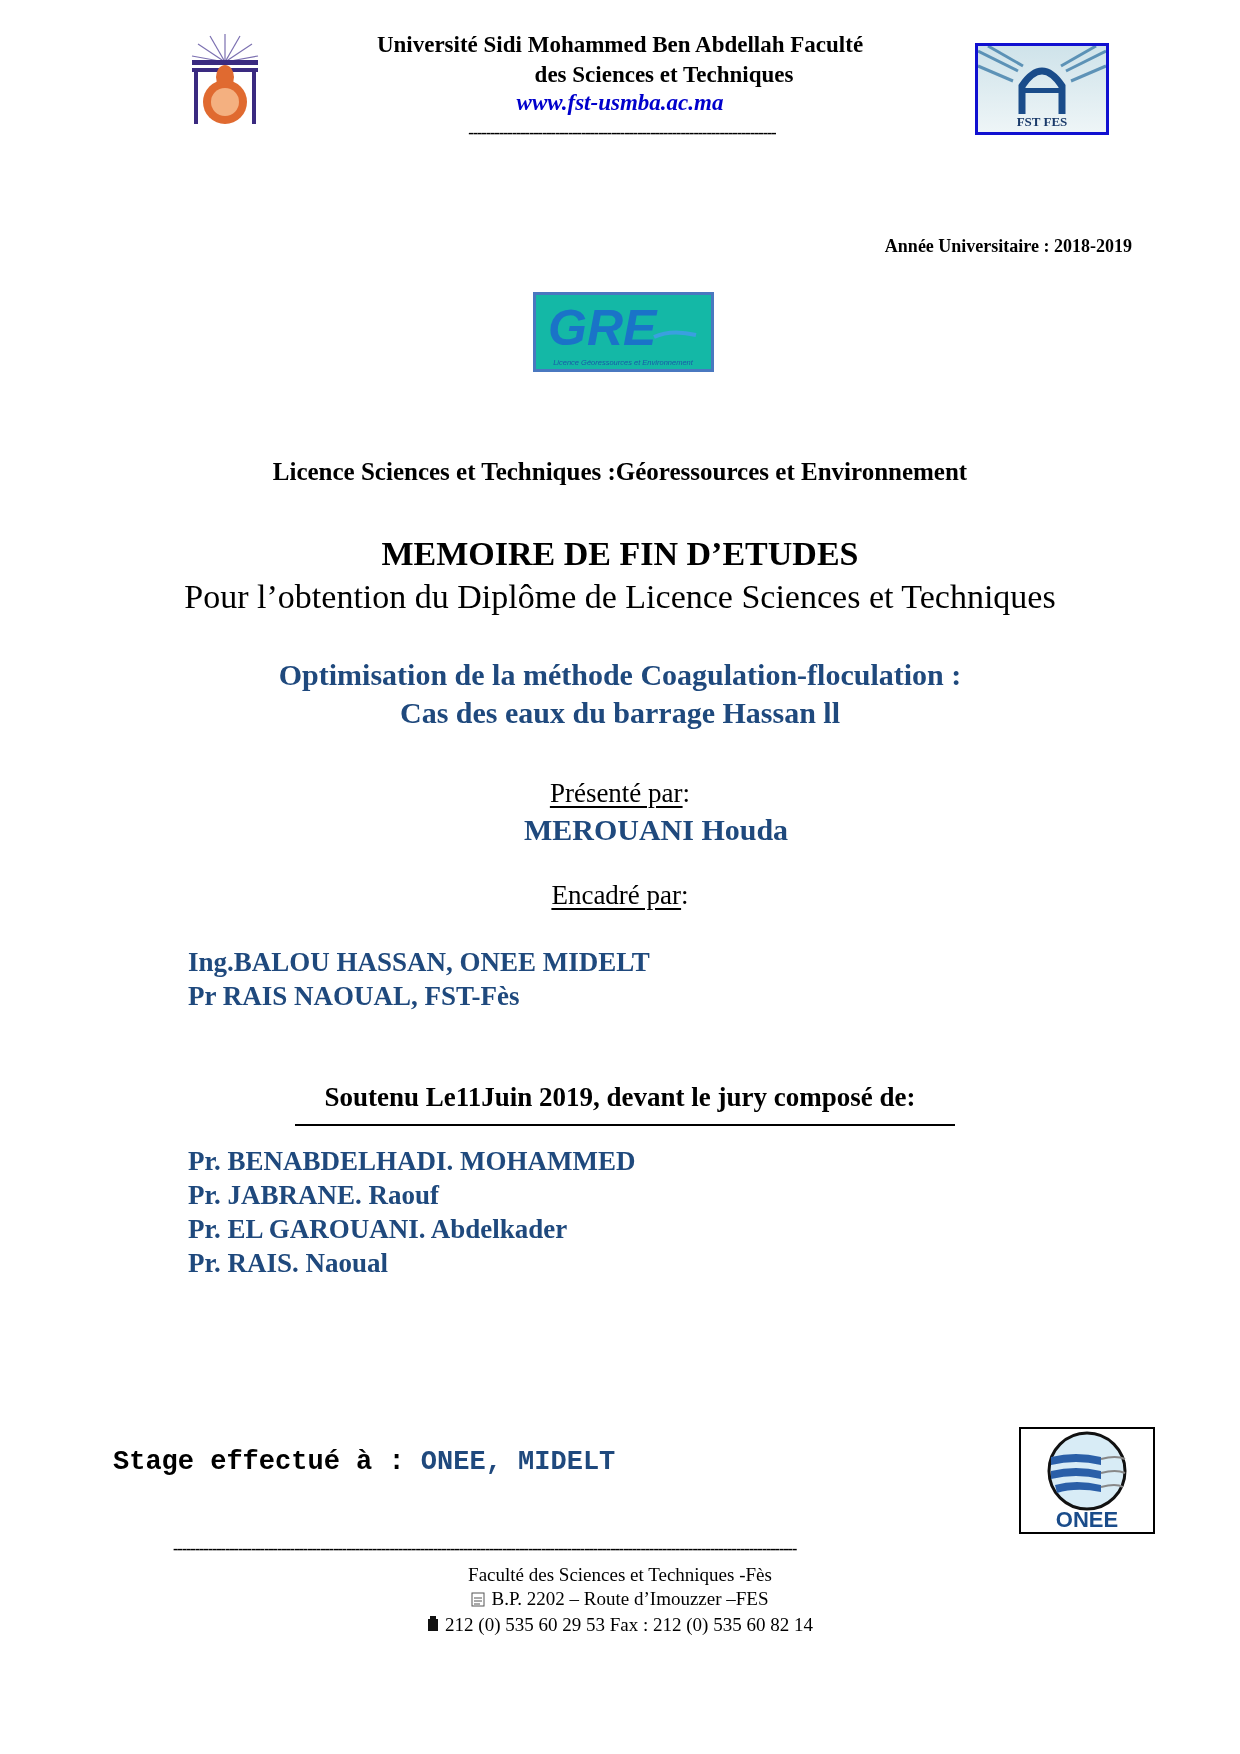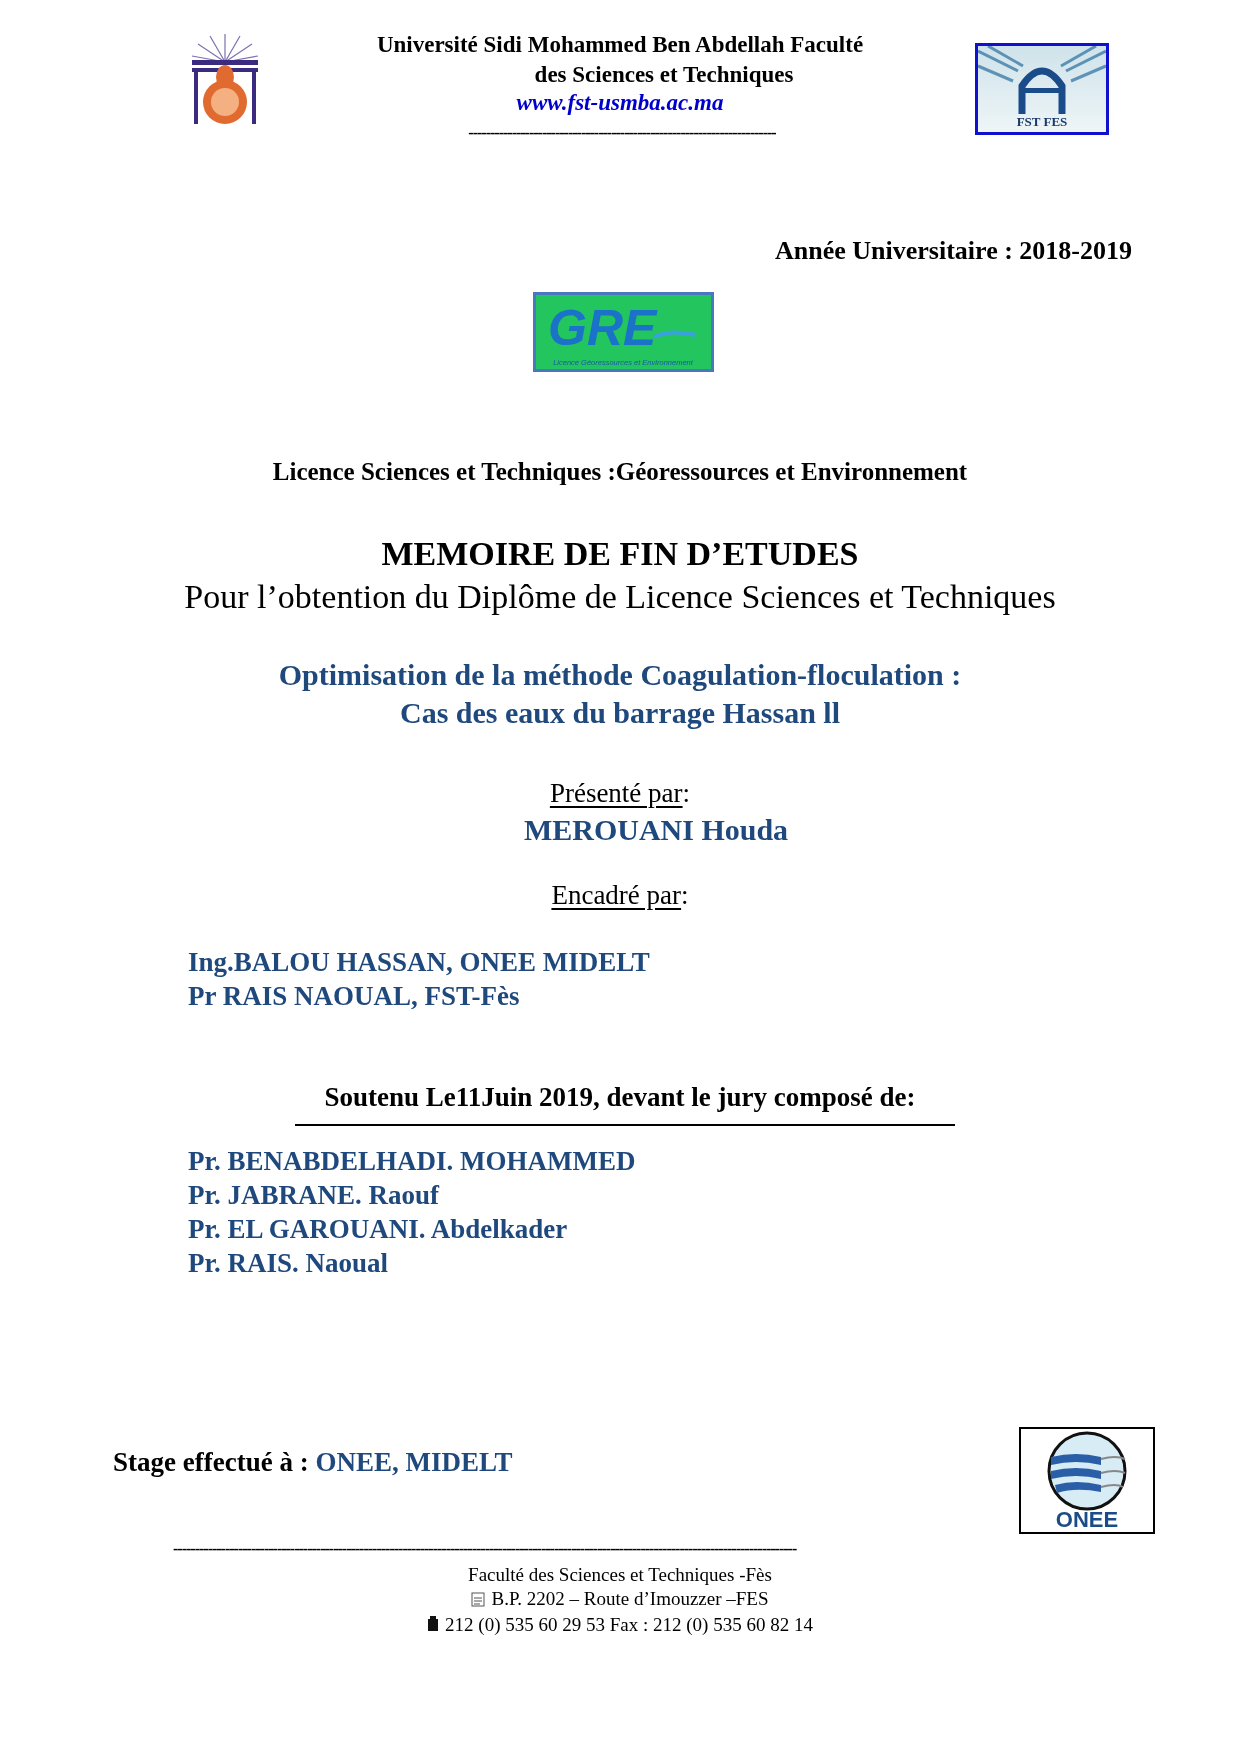--- a/index.html
+++ b/index.html
@@ -6,36 +6,36 @@
   body { width: 1240px; height: 1754px; position: relative; overflow: hidden;
          font-family: "Liberation Serif", "DejaVu Serif", serif; color: #000; }
   .abs { position: absolute; }
   .center { left: 0; width: 1240px; text-align: center; }
   .blue { color: #1f497d; }
   .hdr { font-size: 23px; font-weight: bold; line-height: 30px; }
   .url { color: #0000cc; font-style: italic; font-weight: bold; font-size: 23px; }
   .dashes { letter-spacing: -1px; overflow: hidden; white-space: nowrap; font-size: 16px; font-weight: bold; }
   .logo-usmba { left: 188px; top: 32px; width: 74px; height: 95px; }
   .logo-fst { left: 975px; top: 43px; width: 128px; height: 86px; border: 3px solid #1010d0; background: linear-gradient(#cfe3ea, #eef5f7); }
-  .logo-gre { left: 533px; top: 292px; width: 175px; height: 74px; border: 3px solid #4a78c0; background: #22c55e; }
+  .logo-gre { left: 533px; top: 292px; width: 175px; height: 74px; border: 3px solid #4a78c0; background: #14b8a6; }
   .logo-onee { left: 1019px; top: 1427px; width: 132px; height: 103px; border: 2px solid #000; background: #fff; }
-  .annee { right: 108px; top: 236px; font-size: 26px; font-weight: bold; }
+  .annee { right: 108px; top: 236px; font-size: 18px; font-weight: bold; }
   .licence { top: 458px; font-size: 25px; font-weight: bold; }
   .memoire { top: 535px; font-size: 34px; font-weight: bold; }
   .pour { top: 578px; font-size: 34px; }
   .opt { top: 656px; font-size: 30px; font-weight: bold; color: #1f497d; line-height: 38px; }
   .presente { top: 778px; font-size: 27px; font-weight: normal; }
   .u { text-decoration: underline; text-decoration-thickness: 2px; text-underline-offset: 4px; }
   .merouani { top: 813px; font-size: 30px; font-weight: bold; color: #1f497d; margin-left: 36px; }
   .encadre { top: 880px; font-size: 27px; font-weight: normal; }
   .sup { left: 188px; top: 945px; font-size: 27px; font-weight: bold; color: #1f497d; line-height: 34px; }
   .soutenu { top: 1082px; font-size: 27px; font-weight: bold; }
   .soutenu-line { left: 295px; top: 1124px; width: 660px; height: 2px; background: #000; }
   .jury { left: 188px; top: 1144px; font-size: 27px; font-weight: bold; color: #1f497d; line-height: 34px; }
-  .stage { left: 113px; top: 1447px; font-size: 27px; font-weight: bold; }
+  .stage { left: 113px; top: 1447px; font-size: 27px; font-weight: bold; font-family: Liberation Mono, monospace; }
   .foot-dashes { left: 173px; top: 1540px; width: 900px; }
   .foot { top: 1563px; font-size: 19px; line-height: 24px; }
   .icon-inline { display: inline-block; vertical-align: middle; margin-right: 6px; }
 </style>
 </head>
 <body>
 
 <div class="abs logo-usmba">
   <svg width="74" height="95" viewBox="0 0 74 95">
     <g stroke="#7b6fb0" stroke-width="1.2">

